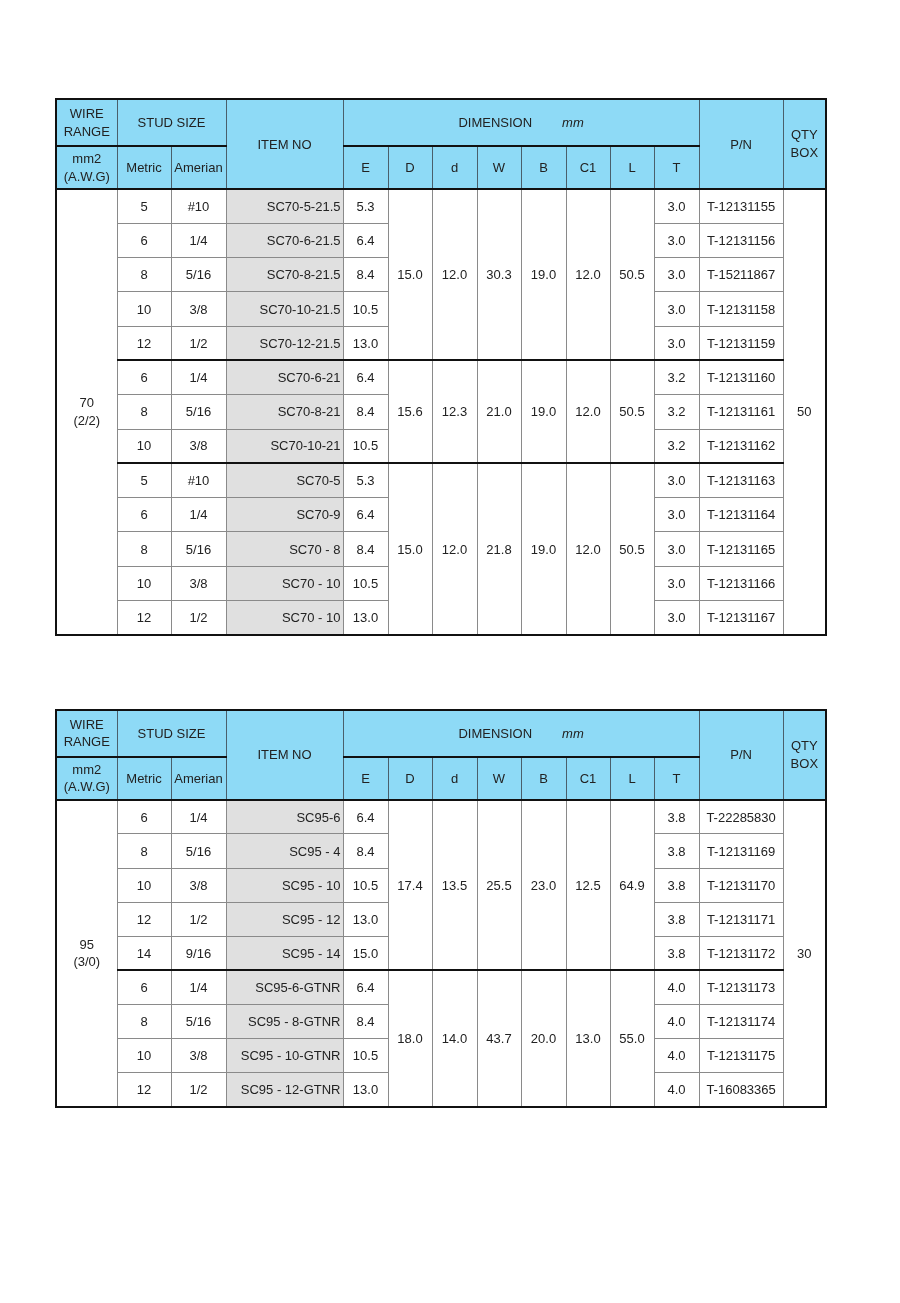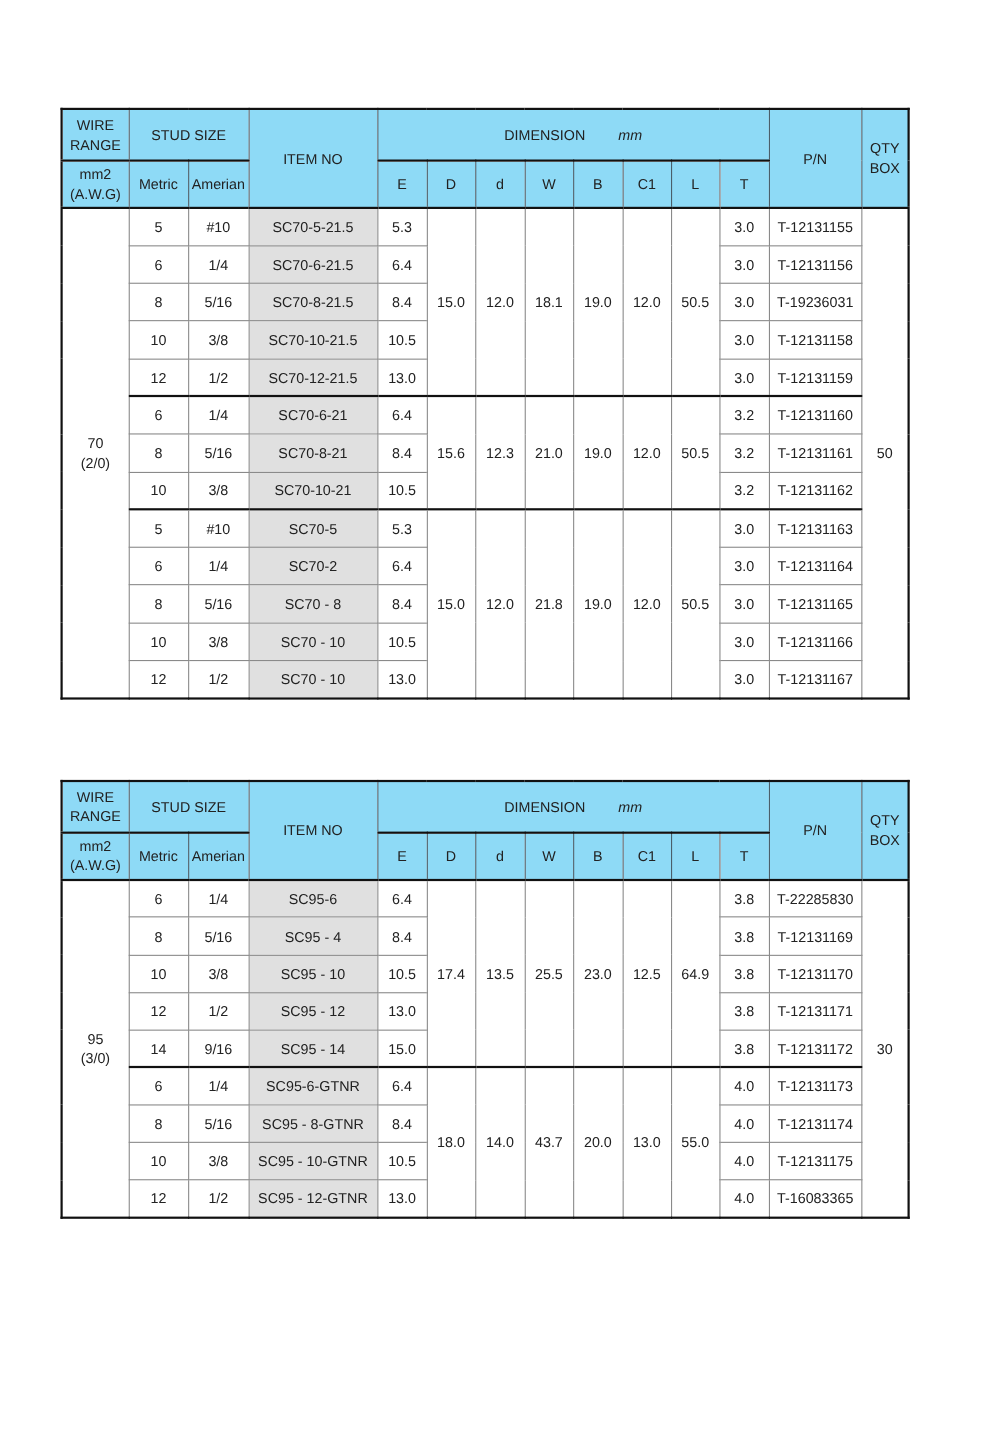--- a/index.html
+++ b/index.html
@@ -20,21 +20,21 @@
   .spec th,.spec td{padding:0 2px;text-align:center;vertical-align:middle;font-size:13px;font-weight:normal;overflow:hidden;}
   .spec th{background:var(--header-bg);border:1px solid var(--header-line);}
   .spec td{border:1px solid var(--border-light);background:#ffffff;}
   tr.h1{height:47px;}
   tr.h2{height:43px;}
   #t1 tbody tr{height:34.3px;}
   #t2 tbody tr{height:34.1px;}
   .thick-b{border-bottom:2px solid var(--border-dark) !important;}
   tbody tr.first td,tbody tr.first th{border-top:2px solid var(--border-dark);}
   tbody tr.gs td{border-top:2px solid var(--border-dark);}
-  td.item{background:var(--item-bg);}
+  td.item{background:var(--item-bg);text-align:right;}
   .pre{white-space:pre-line;line-height:1.35;}
   .dimunit{margin-left:30px;font-style:italic;}
 </style>
 </head>
 <body>
 
 <div class="page">
 
   <table class="spec" id="t1">
     <colgroup>
@@ -75,28 +75,28 @@
         <th class="thick-b">W</th>
         <th class="thick-b">B</th>
         <th class="thick-b">C1</th>
         <th class="thick-b">L</th>
         <th class="thick-b">T</th>
       </tr>
     </thead>
     <tbody>
       <tr class="first">
         <td rowspan="13" class="pre">70
-(2/0)</td>
+(2/2)</td>
         <td>5</td>
         <td>#10</td>
         <td class="item">SC70-5-21.5</td>
         <td>5.3</td>
         <td rowspan="5">15.0</td>
         <td rowspan="5">12.0</td>
-        <td rowspan="5">18.1</td>
+        <td rowspan="5">30.3</td>
         <td rowspan="5">19.0</td>
         <td rowspan="5">12.0</td>
         <td rowspan="5">50.5</td>
         <td>3.0</td>
         <td>T-12131155</td>
         <td rowspan="13">50</td>
       </tr>
       <tr>
         <td>6</td>
         <td>1/4</td>
@@ -104,21 +104,21 @@
         <td>6.4</td>
         <td>3.0</td>
         <td>T-12131156</td>
       </tr>
       <tr>
         <td>8</td>
         <td>5/16</td>
         <td class="item">SC70-8-21.5</td>
         <td>8.4</td>
         <td>3.0</td>
-        <td>T-19236031</td>
+        <td>T-15211867</td>
       </tr>
       <tr>
         <td>10</td>
         <td>3/8</td>
         <td class="item">SC70-10-21.5</td>
         <td>10.5</td>
         <td>3.0</td>
         <td>T-12131158</td>
       </tr>
       <tr>
@@ -169,21 +169,21 @@
         <td rowspan="5">21.8</td>
         <td rowspan="5">19.0</td>
         <td rowspan="5">12.0</td>
         <td rowspan="5">50.5</td>
         <td>3.0</td>
         <td>T-12131163</td>
       </tr>
       <tr>
         <td>6</td>
         <td>1/4</td>
-        <td class="item">SC70-2</td>
+        <td class="item">SC70-9</td>
         <td>6.4</td>
         <td>3.0</td>
         <td>T-12131164</td>
       </tr>
       <tr>
         <td>8</td>
         <td>5/16</td>
         <td class="item">SC70 - 8</td>
         <td>8.4</td>
         <td>3.0</td>

